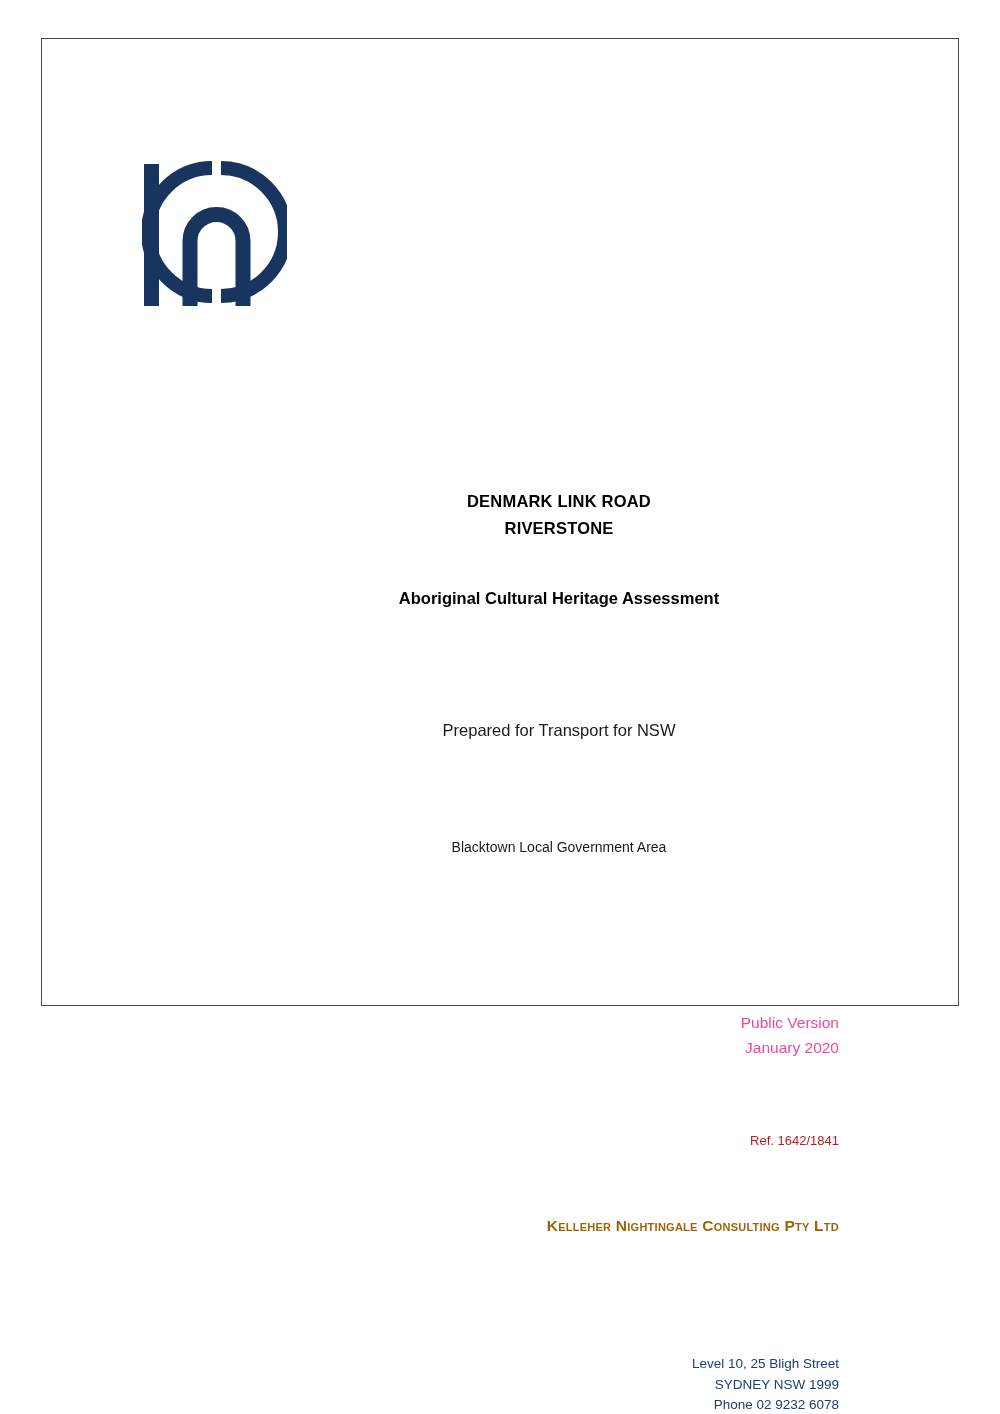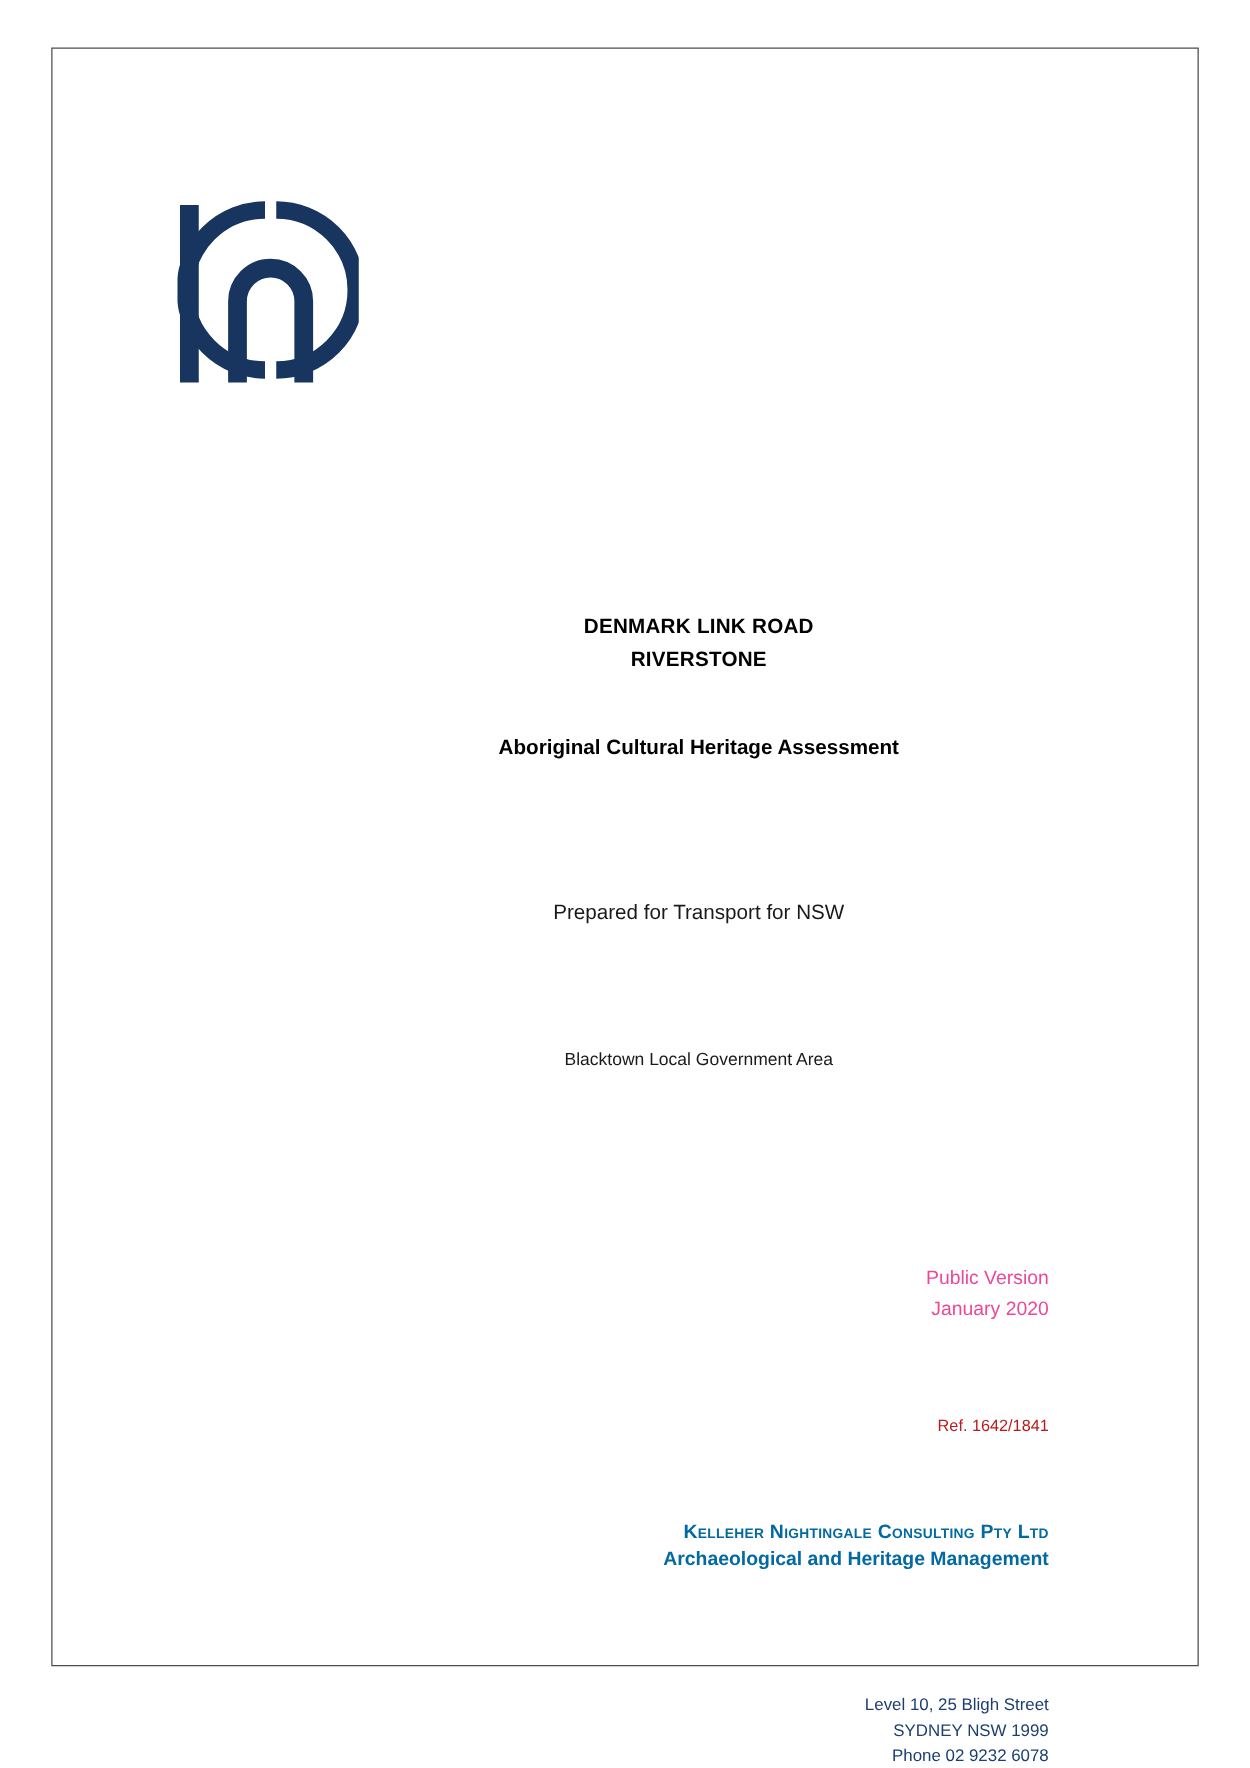--- a/index.html
+++ b/index.html
@@ -13,21 +13,21 @@
     font-family: "Liberation Sans", sans-serif;
     position: relative;
     overflow: hidden;
   }
 
   .page-border {
     position: absolute;
     left: 41px;
     top: 38px;
     width: 918px;
-    height: 1295px;
+    height: 968px;
     border: 1px solid #4d4d4d;
     box-sizing: border-box;
     background: #ffffff;
   }
 
   
   .logo {
     position: absolute;
     left: 100px;
     top: 120px;
@@ -101,21 +101,21 @@
     font-size: 13px;
     color: #b91c1c;
   }
 
   
   .footer-block {
     position: absolute;
     right: 119px;
     top: 1177px;
     text-align: right;
-    color: #0369a1;
+    color: #a16207;
   }
   .company-name {
     font-size: 15.5px;
     font-weight: bold;
     font-variant: small-caps;
     letter-spacing: 0.25px;
     line-height: 1.35;
     white-space: nowrap;
   }
   .company-tagline {
@@ -172,21 +172,20 @@
 
   <div class="version-block">
     <div>Public Version</div>
     <div>January 2020</div>
   </div>
 
   <div class="ref-line">Ref. 1642/1841</div>
 
   <div class="footer-block">
     <div class="company-name">Kelleher Nightingale Consulting Pty Ltd</div>
-    <div class="company-tagline">Archaeological and Heritage Management</div>
   </div>
 
   <div class="address-block">
     <div>Level 10, 25 Bligh Street</div>
     <div>SYDNEY NSW 1999</div>
     <div>Phone 02 9232 6078</div>
   </div>
 
 </div>
 

